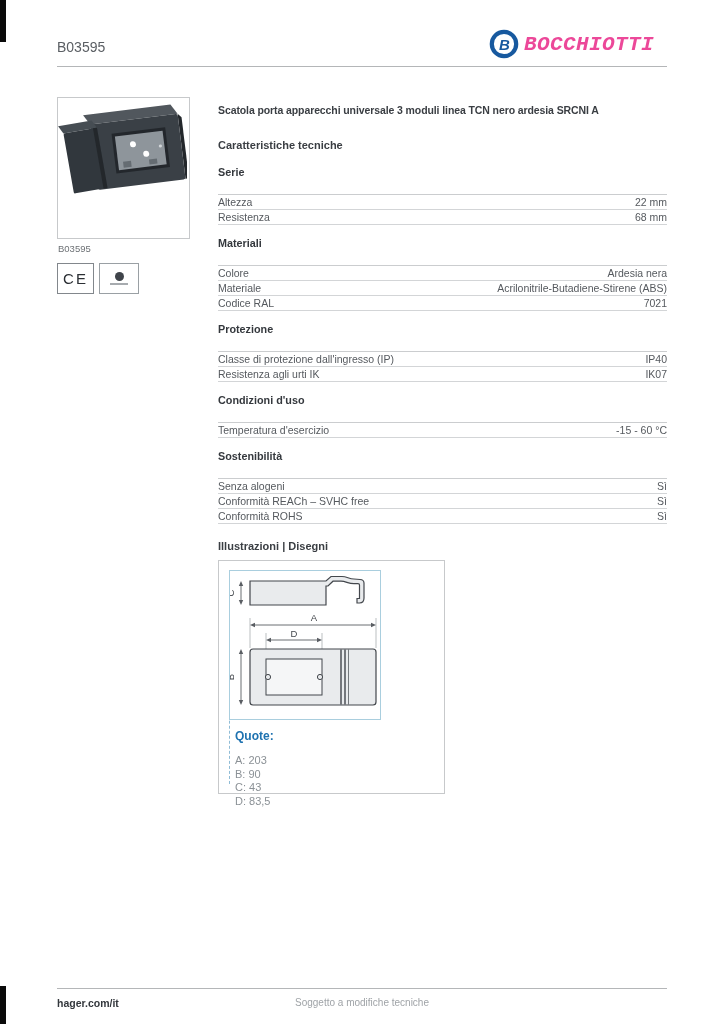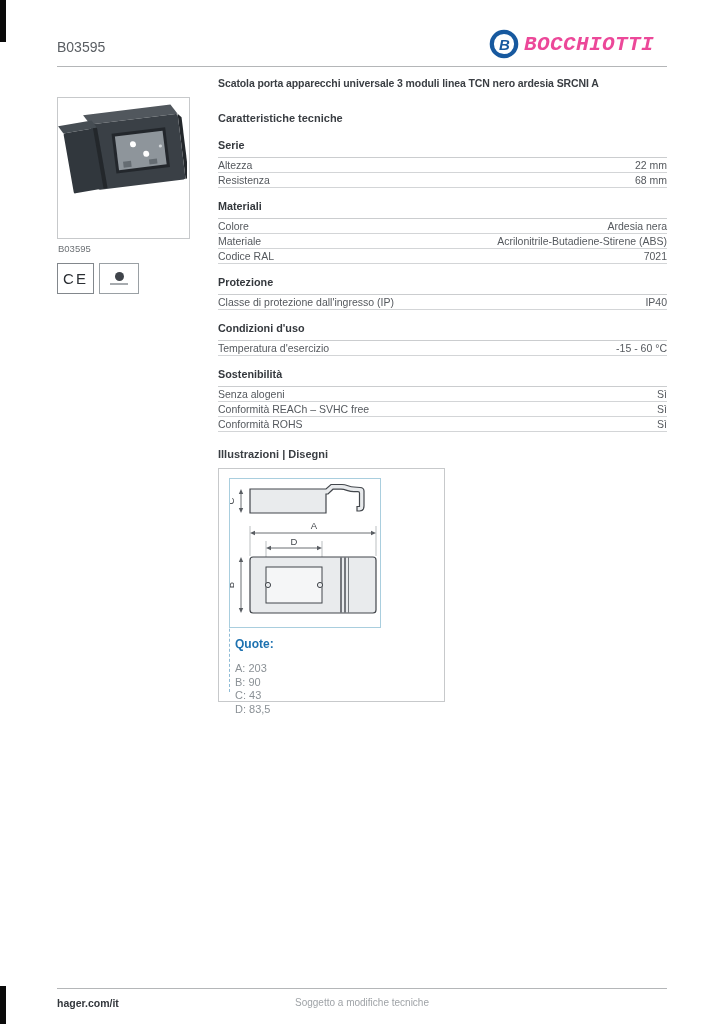--- a/index.html
+++ b/index.html
@@ -22,28 +22,28 @@
   .photo-frame{position:absolute;left:57px;top:97px;width:131px;height:140px;border:1px solid #c7c9cb;background:#fff;}
   .photo-caption{position:absolute;left:58px;top:243px;font-size:9.5px;color:#6d7175;}
   .ce-box{position:absolute;left:57px;top:263px;width:35px;height:29px;border:1px solid #82878c;
           display:flex;align-items:center;justify-content:center;font-size:15px;letter-spacing:2px;color:#2b2f34;}
   .cert-box{position:absolute;left:99px;top:263px;width:38px;height:29px;border:1px solid #9aa0a4;
             display:flex;flex-direction:column;align-items:center;justify-content:center;gap:2px;}
   .cert-circle{width:9px;height:9px;border-radius:50%;background:#3f444a;}
   .cert-text{width:18px;height:2px;background:#a7abaf;}
 
   
-  .right-col{position:absolute;left:218px;top:77px;width:449px;}
+  .right-col{position:absolute;left:218px;top:104px;width:449px;}
   .desc{font-size:10.5px;font-weight:bold;color:#3a3e43;letter-spacing:-.1px;line-height:12px;}
   .char-title{margin-top:23px;font-size:11px;font-weight:bold;color:#3a3e43;}
   .sections{margin-top:15px;}
   .section{margin-top:12px;}
   .section:first-child{margin-top:0;}
   .section-title{font-size:10.8px;font-weight:bold;color:#34383d;line-height:12px;
-                 padding-bottom:6px;border-bottom:1px solid #cbcdcf;}
+                 padding-bottom:16px;border-bottom:1px solid #cbcdcf;}
   .row{display:flex;justify-content:space-between;align-items:baseline;
        padding:1.5px 0;border-bottom:1px solid #d3d5d7;font-size:10.5px;line-height:11px;color:#55595e;}
   .row .val{text-align:right;white-space:nowrap;}
 
   .illu-title{margin-top:16px;font-size:11px;font-weight:bold;color:#3a3e43;}
   .illu-box{margin-top:8px;width:205px;height:214px;border:1px solid #c7c9cb;padding:9px 10px;}
   .illu-inner{border-left:1px dashed #8fbcd6;height:100%;}
   .drawing-box{width:150px;height:148px;border:1px solid #a9cede;margin-left:-1px;background:#fff;}
   .quote-title{margin:9px 0 0 5px;font-size:12px;font-weight:bold;color:#1e72b0;}
   .dims{margin:11px 0 0 5px;font-size:11px;line-height:13.5px;color:#8b9196;}
@@ -136,20 +136,24 @@
           <span class="val">7021</span>
         </div>
       </div>
 
       <div class="section">
         <div class="section-title">Protezione</div>
         <div class="row">
           <span class="lbl">Classe di protezione dall'ingresso (IP)</span>
           <span class="val">IP40</span>
         </div>
+        <div class="row">
+          <span class="lbl">Resistenza agli urti IK</span>
+          <span class="val">IK07</span>
+        </div>
       </div>
 
       <div class="section">
         <div class="section-title">Condizioni d'uso</div>
         <div class="row">
           <span class="lbl">Temperatura d'esercizio</span>
           <span class="val">-15 - 60 °C</span>
         </div>
       </div>
 

